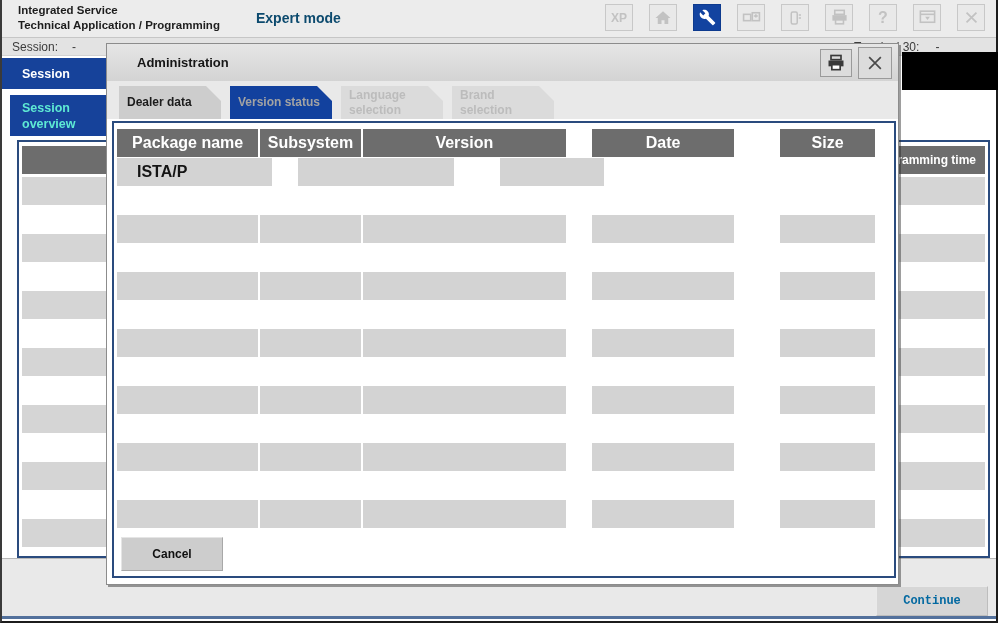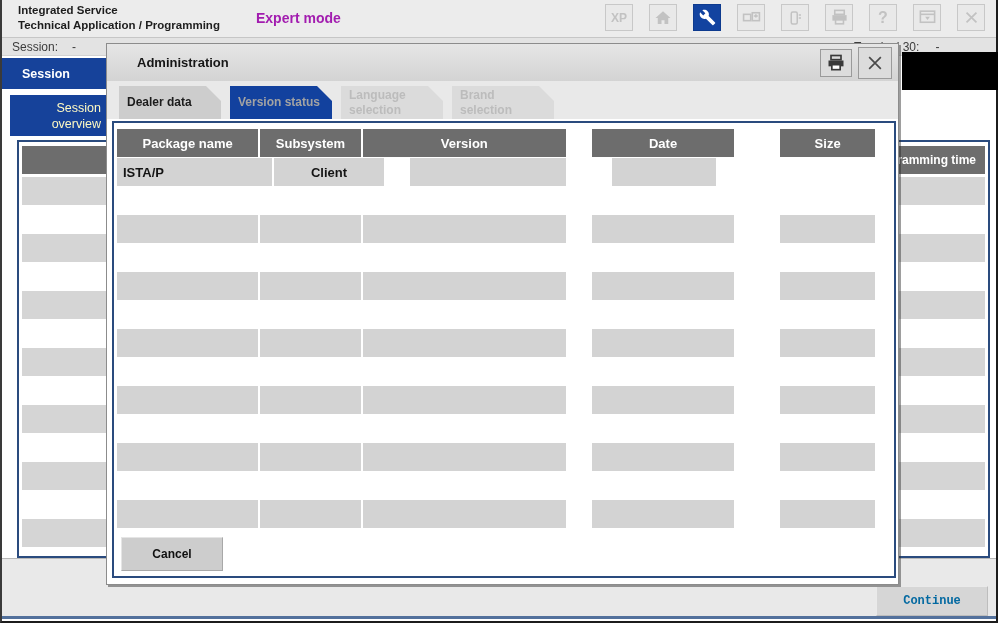--- a/index.html
+++ b/index.html
@@ -11,21 +11,21 @@
     background: #ffffff;
     border-left: 2px solid #3a3a3a; border-right: 2px solid #1c1c1c; border-bottom: 2px solid #1c1c1c;
   }
 
   
   .top-header {
     position: absolute; top: 0; left: 0; right: 0; height: 38px;
     background: #ececec; border-bottom: 1px solid #c6c6c6;
   }
   .app-title { position: absolute; left: 16px; top: 3px; font-size: 11.5px; font-weight: bold; color: #1d1d1d; line-height: 1.28; }
-  .expert-mode { position: absolute; left: 254px; top: 10px; font-size: 14px; font-weight: bold; color: #a21caf; }
+  .expert-mode { position: absolute; left: 254px; top: 10px; font-size: 14px; font-weight: bold; color: #0c4a6e; }
   .toolbar { position: absolute; right: 11px; top: 4px; display: flex; gap: 16px; }
   .tb {
     width: 28px; height: 27px; border: 1px solid #c8c8c8; background: #e9e9e9;
     color: #c2c2c2; font-weight: bold; font-size: 12px;
     display: flex; align-items: center; justify-content: center; padding: 0;
     font-family: "Liberation Sans", sans-serif;
   }
   .tb.active { background: #1243a0; border-color: #0d3a8e; color: #ffffff; }
 
   
@@ -40,22 +40,22 @@
   .terminal-right .val { margin-left: 16px; }
 
   
   .session-tab {
     position: absolute; left: 0; top: 58px; width: 105px; height: 31px;
     background: #16429a; color: #ffffff; font-weight: bold; font-size: 12.5px;
     display: flex; align-items: center; padding-left: 20px; z-index: 2;
   }
   .session-overview {
     position: absolute; left: 8px; top: 95px; width: 97px; height: 41px;
-    background: #16429a; color: #fef9c3; font-weight: normal; font-size: 12.5px;
-    padding: 5px 6px 0 12px; line-height: 1.3; z-index: 2; text-align: right;
+    background: #16429a; color: #5eead4; font-weight: bold; font-size: 12.5px;
+    padding: 5px 6px 0 12px; line-height: 1.3; z-index: 2;
   }
 
   
   .bg-table {
     position: absolute; left: 15px; top: 140px; width: 973px; height: 418px;
     border: 2px solid #2a4b7e; background: #ffffff; z-index: 1;
   }
   .bg-header { position: absolute; left: 3px; right: 3px; top: 4px; height: 28px; background: #6d6d6d; }
   .bg-col-label {
     position: absolute; left: 848px; top: 50%; transform: translateY(-50%);
@@ -114,25 +114,25 @@
   .tab.t-active { background: #12419e; color: #a3a3a3; }
   .tab.t-disabled { background: #dbdbdb; color: #bcbcbc; }
 
   .tbl-container {
     position: absolute; left: 5px; top: 77px; width: 784px; height: 457px;
     border: 2px solid #2a4b7e; background: #ffffff;
   }
   .t-row { position: absolute; left: 3px; width: 758px; height: 28px; display: flex; gap: 2px; }
   .t-head { top: 6px; }
   .t-data { top: 35px; }
-  .cell { display: flex; align-items: center; justify-content: center; font-size: 13px; height: 100%; }
+  .cell { display: flex; align-items: center; justify-content: center; font-size: 16px; height: 100%; }
   .c0 { width: 155px; } .c1 { width: 110px; } .c2 { width: 223px; } .c3 { width: 156px; margin-left: 24px; } .c4 { width: 104px; margin-left: 44px; }
   .t-head .cell { background: #6d6d6d; color: #ffffff; font-weight: bold; }
   .t-data .cell { background: #d3d3d3; color: #141414; font-weight: bold; }
-  .t-data .c0 { justify-content: flex-start; padding-left: 6px; }
+  .t-data .c0 { justify-content: flex-start; padding-left: 20px; }
   .t-empty .cell { background: #d3d3d3; }
 
   .cancel-btn {
     position: absolute; left: 7px; top: 414px; width: 102px; height: 34px;
     background: #cdcdcd; border: 1px solid #a8a8a8; border-top-color: #e5e5e5; border-left-color: #e5e5e5;
     font-weight: bold; font-size: 12px; color: #101010;
     font-family: "Liberation Sans", sans-serif;
   }
 </style>
 </head>
@@ -252,21 +252,20 @@
     <div class="tbl-container">
       <div class="t-row t-head">
         <span class="cell c0">Package name</span>
         <span class="cell c1">Subsystem</span>
         <span class="cell c2">Version</span>
         <span class="cell c3">Date</span>
         <span class="cell c4">Size</span>
       </div>
       <div class="t-row t-data">
         <span class="cell c0">ISTA/P</span>
-        <span class="cell c1">Client</span>
         <span class="cell c3"></span>
         <span class="cell c4"></span>
       </div>
       <div id="empty-rows">
           <div class="t-row t-empty" style="top: 92px;">
             <span class="cell c0"></span>
             <span class="cell c1"></span>
             <span class="cell c2"></span>
             <span class="cell c3"></span>
             <span class="cell c4"></span>

